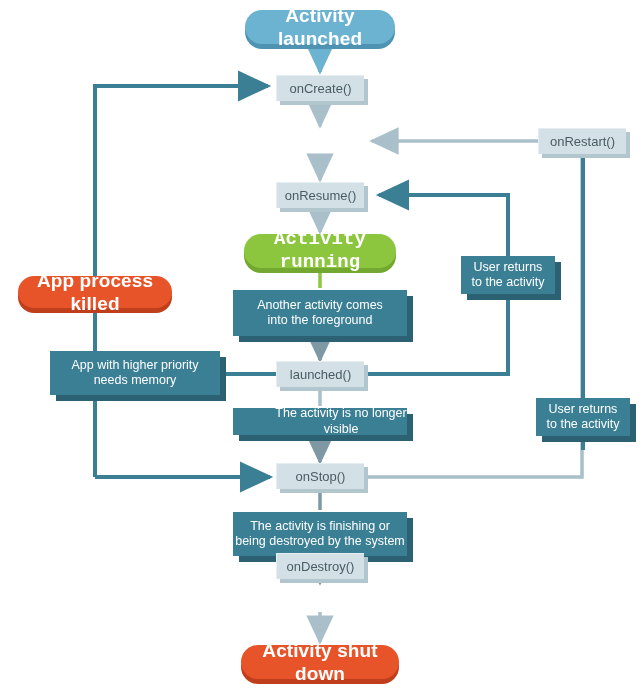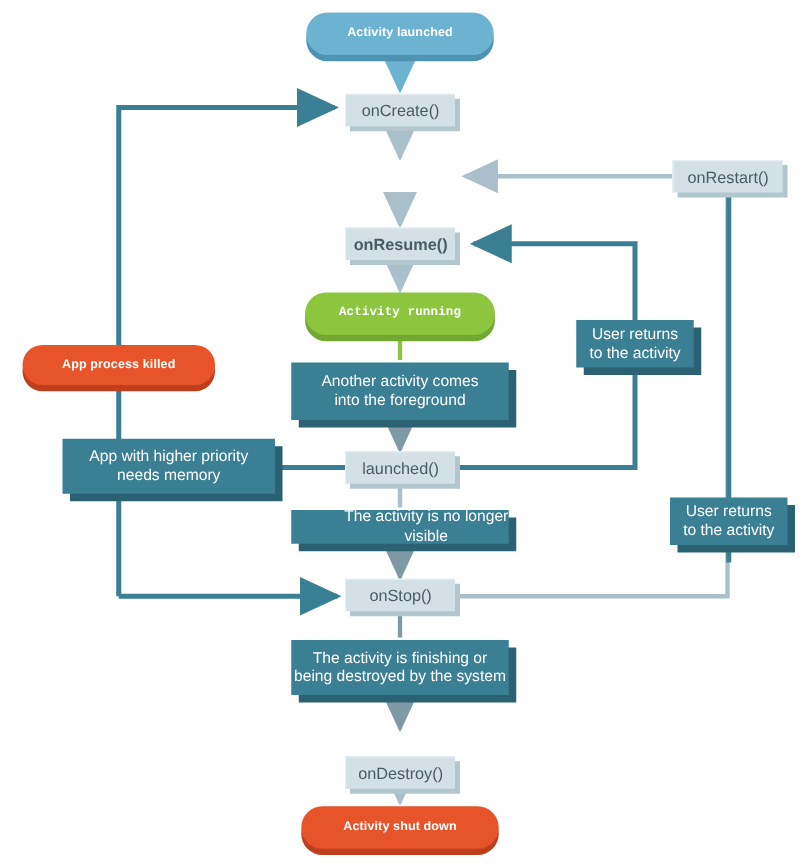--- a/index.html
+++ b/index.html
@@ -52,21 +52,21 @@
   .note-box {
     background: #3b7f94;
     color: #ffffff;
     font-size: 12.5px;
     box-shadow: 6px 6px 0 0 #2c6073;
   }
 
   
   .pill {
     border-radius: 999px;
-    font-size: 10px;
+    font-size: 19px;
     font-weight: bold;
     color: #ffffff;
     letter-spacing: 0.1px;
   }
   .pill-blue {
     background: #6cb2d1;
     box-shadow: 0 5px 0 0 #4f93b3;
   }
   .pill-green {
     background: #8cc63e;
@@ -133,39 +133,39 @@
     <line x1="180" y1="374" x2="278" y2="374" stroke="#3b7f94" stroke-width="4"></line>
 
     <line x1="95" y1="477" x2="270" y2="477" stroke="#3b7f94" stroke-width="4" marker-end="url(#arrow-dark)"></line>
   </svg>
 
   <div class="node pill pill-blue" style="left:245px; top:10px; width:150px; height:34px;">Activity launched</div>
 
   <div class="node method-box" style="left:276px; top:75px; width:88px; height:26px;">onCreate()</div>
 
 
-  <div class="node method-box" style="left:276px; top:182px; width:88px; height:26px;font-weight:bold;">onResume()</div>
+  <div class="node method-box" style="left:276px; top:182px; width:88px; height:26px;">onResume()</div>
 
   <div class="node method-box" style="left:538px; top:128px; width:88px; height:26px;">onRestart()</div>
 
   <div class="node pill pill-green" style="left:244px; top:234px; width:152px; height:34px;font-family:Liberation Mono, monospace;">Activity running</div>
 
   <div class="node note-box" style="left:233px; top:290px; width:174px; height:46px;">Another activity comes
 into the foreground</div>
 
   <div class="node method-box" style="left:276px; top:361px; width:88px; height:26px;">launched()</div>
 
   <div class="node note-box" style="left:233px; top:408px; width:174px; height:27px;padding-left:42px;">The activity is no longer visible</div>
 
   <div class="node method-box" style="left:276px; top:463px; width:88px; height:26px;">onStop()</div>
 
   <div class="node note-box" style="left:233px; top:512px; width:174px; height:44px;">The activity is finishing or
 being destroyed by the system</div>
 
-  <div class="node method-box" style="left:276px; top:605px; width:88px; height:26px;">onDestroy()</div>
+  <div class="node method-box" style="left:276px; top:553px; width:88px; height:26px;">onDestroy()</div>
 
   <div class="node pill pill-orange" style="left:241px; top:645px; width:158px; height:34px;">Activity shut down</div>
 
 
   <div class="node pill pill-orange" style="left:18px; top:236px; width:154px; height:32px;margin-top:40px;">App process killed</div>
 
   <div class="node note-box" style="left:10px; top:351px; width:170px; height:44px;margin-left:40px;">App with higher priority
 needs memory</div>
 
   <div class="node note-box" style="left:461px; top:256px; width:94px; height:38px;">User returns

